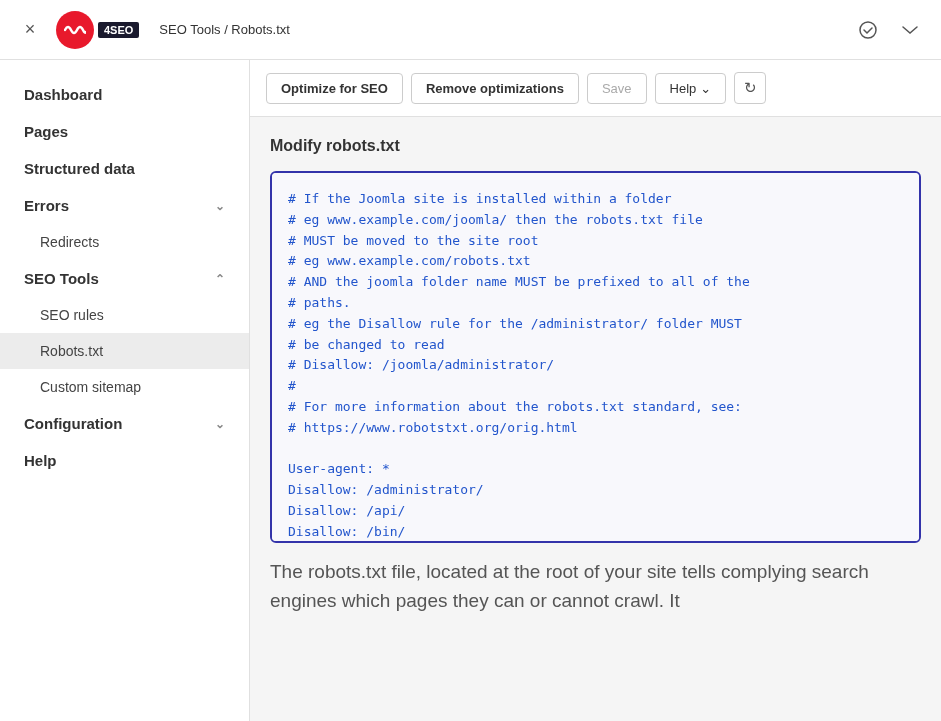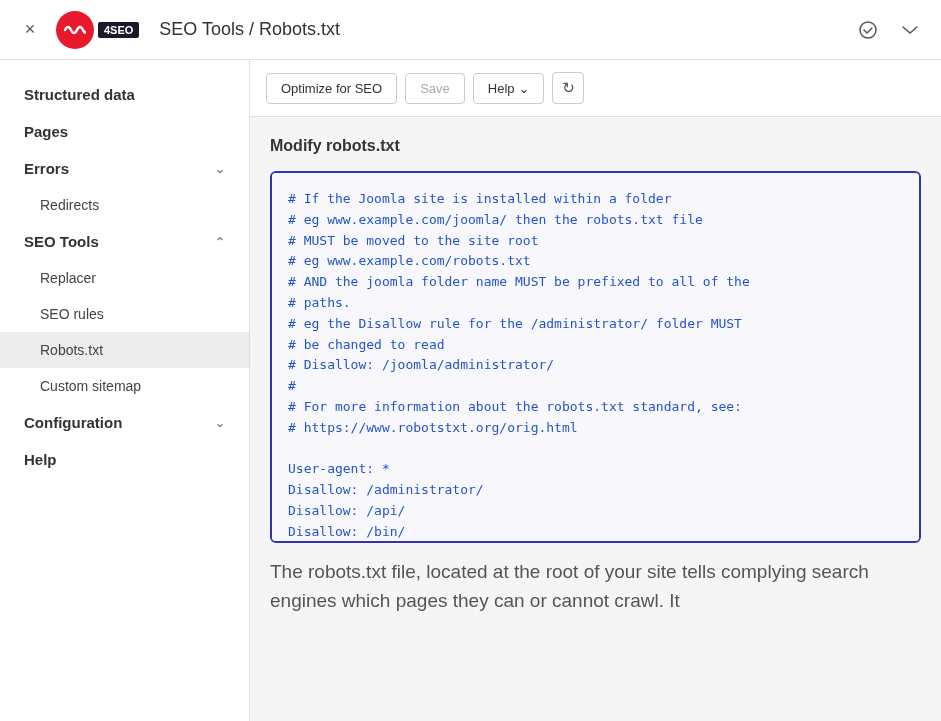--- a/index.html
+++ b/index.html
@@ -22,21 +22,21 @@
       display: flex; align-items: center; justify-content: center; position: relative;
     }
     .logo-wave {
       width: 22px; height: 16px;
     }
     .logo-badge {
       background: #1a1a2e; color: #fff; font-size: 11px; font-weight: 700;
       padding: 2px 6px; border-radius: 2px; margin-left: 4px;
     }
     .app-title {
-      font-size: 18px; font-weight: 400; color: #333; margin-left: 8px;
+      font-size: 13px; font-weight: 400; color: #333; margin-left: 8px;
     }
     .top-bar-spacer { flex: 1; }
     .top-bar-icons {
       display: flex; align-items: center; gap: 12px;
     }
     .top-icon-btn {
       width: 30px; height: 30px; border: none; background: none; cursor: pointer;
       display: flex; align-items: center; justify-content: center; color: #555; font-size: 16px;
     }
 
@@ -67,21 +67,21 @@
     }
 
     
     .toolbar {
       background: #fff; padding: 12px 16px; display: flex; align-items: center;
       gap: 8px; border-bottom: 1px solid #e0e0e0; flex-shrink: 0;
     }
     .btn-primary {
       padding: 7px 14px; border: 1px solid #ccc; background: #fff;
       border-radius: 4px; cursor: pointer; font-size: 13px; color: #333;
-      font-weight: 400;
+      font-weight: 700;
     }
     .btn-save {
       padding: 7px 14px; border: 1px solid #ccc; background: #fff;
       border-radius: 4px; cursor: pointer; font-size: 13px; color: #aaa;
     }
     .btn-help {
       padding: 7px 14px; border: 1px solid #ccc; background: #fff;
       border-radius: 4px; cursor: pointer; font-size: 13px; color: #333;
       display: flex; align-items: center; gap: 4px;
     }
@@ -143,40 +143,40 @@
         <path d="M3 7l7 6 7-6" stroke="#555" stroke-width="1.5" stroke-linecap="round"></path>
       </svg>
     </button>
   </div>
 </div>
 
 <div class="main-layout">
 
   <div class="sidebar">
     <div class="sidebar-item top-level">
+      <span>Dashboard</span>
+    </div>
+    <div class="sidebar-item top-level">
+      <span>Pages</span>
+    </div>
+    <div class="sidebar-item top-level">
       <span>Structured data</span>
-    </div>
-    <div class="sidebar-item top-level">
-      <span>Pages</span>
     </div>
     <div class="sidebar-item top-level">
       <span>Errors</span>
       <span class="chevron">⌄</span>
     </div>
     <div class="sidebar-item sub-item">
       <span>Redirects</span>
     </div>
     <div class="sidebar-item top-level">
       <span>SEO Tools</span>
       <span class="chevron">⌃</span>
     </div>
     <div class="sidebar-item sub-item">
-      <span>Replacer</span>
-    </div>
-    <div class="sidebar-item sub-item">
       <span>SEO rules</span>
     </div>
     <div class="sidebar-item sub-item active">
       <span>Robots.txt</span>
     </div>
     <div class="sidebar-item sub-item">
       <span>Custom sitemap</span>
     </div>
     <div class="sidebar-item top-level">
       <span>Configuration</span>
@@ -184,20 +184,21 @@
     </div>
     <div class="sidebar-item top-level">
       <span>Help</span>
     </div>
   </div>
 
   <div class="content">
 
     <div class="toolbar">
       <button class="btn-primary">Optimize for SEO</button>
+      <button class="btn-primary">Remove optimizations</button>
       <button class="btn-save">Save</button>
       <button class="btn-help">
         <span>Help</span>
         <span>⌄</span>
       </button>
       <button class="btn-refresh">
         <span>↻</span>
       </button>
     </div>
 

